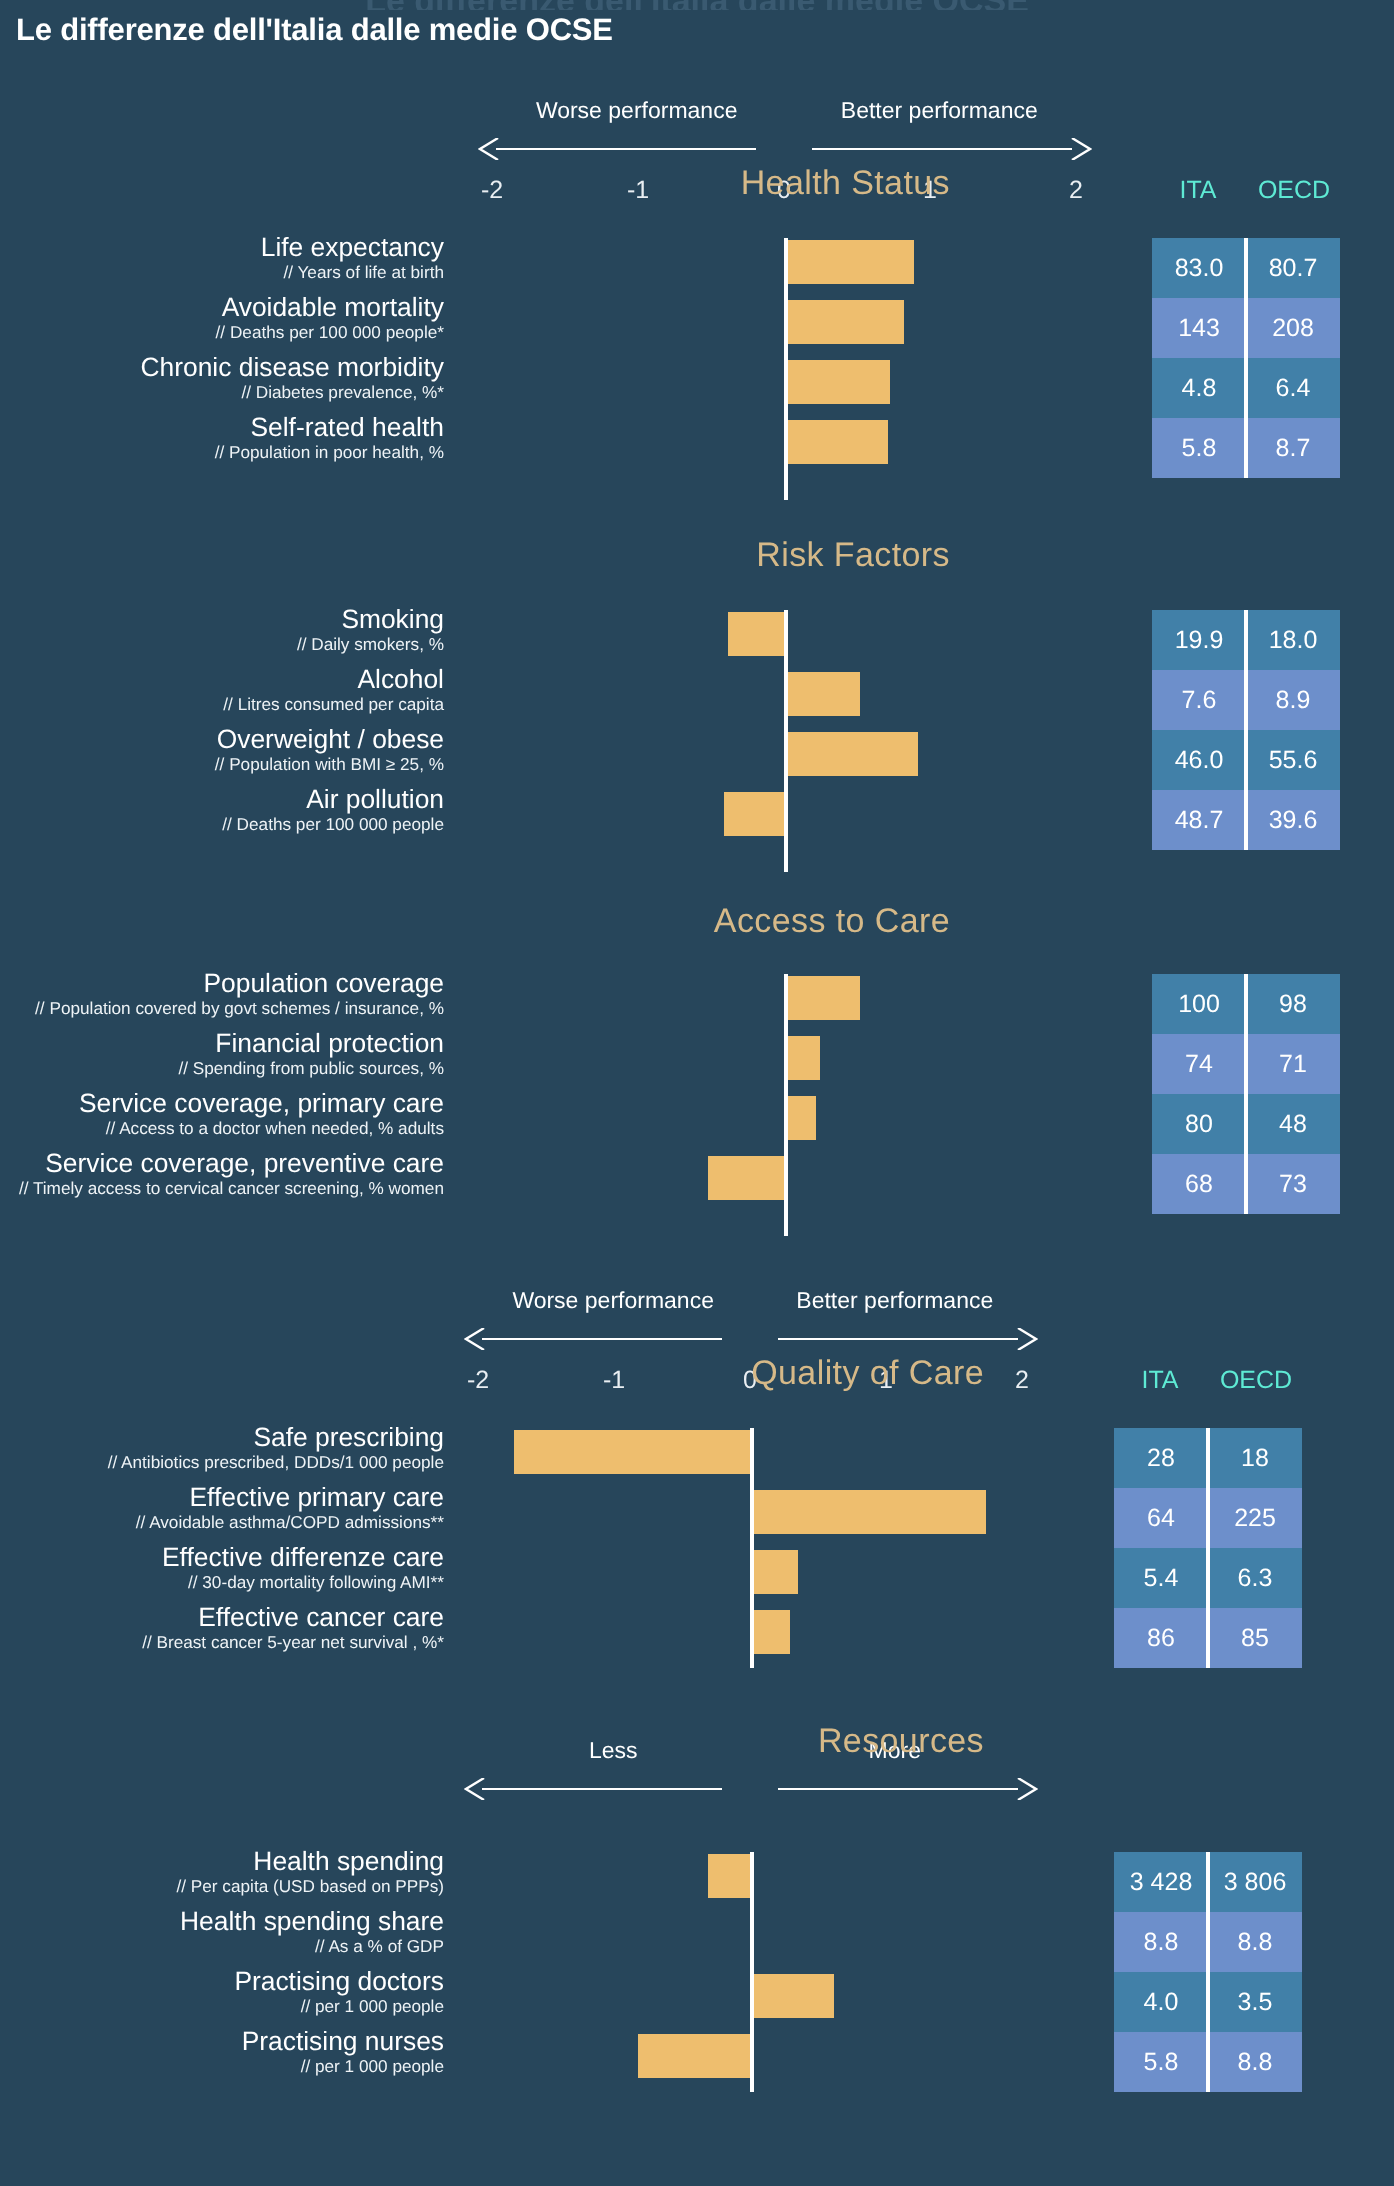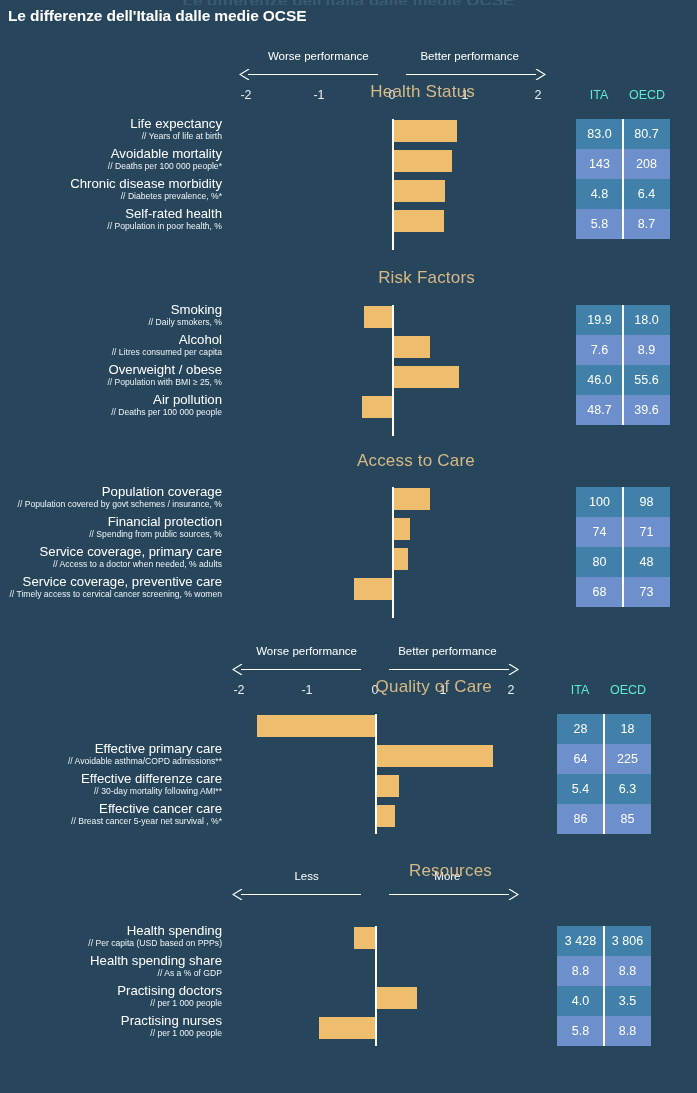--- a/index.html
+++ b/index.html
@@ -393,20 +393,24 @@
             <div class="vcell ita">68</div>
             <div class="vcell oecd">73</div>
           </div>
         </div>
         <div class="zeroline" style="left: 392px; top: 0px; height: 120px;"></div>
         <div class="vsep" style="left: 622px; top: 0px; height: 120px;"></div>
       </div>
       <div class="section-title" style="top: 677px; right: 205px;">Quality of Care</div>
       <div class="rows" style="top: 714px; height: 120px;">
         <div class="row" style="top: 0px;">
+          <div class="lab" style="top: -2px;">
+            <span class="l1">Safe prescribing</span>
+            <span class="l2">// Antibiotics prescribed, DDDs/1 000 people</span>
+          </div>
           <div class="barzone" style="left: 0px; width: 697px;">
             <div class="bar" style="width: 117.64px; left: 257.36px;"></div>
           </div>
           <div class="vrow" style="left: 557px; top: 0px;">
             <div class="vcell ita">28</div>
             <div class="vcell oecd">18</div>
           </div>
         </div>
         <div class="row" style="top: 30px;">
           <div class="lab" style="top: -2px; text-align: right;">

